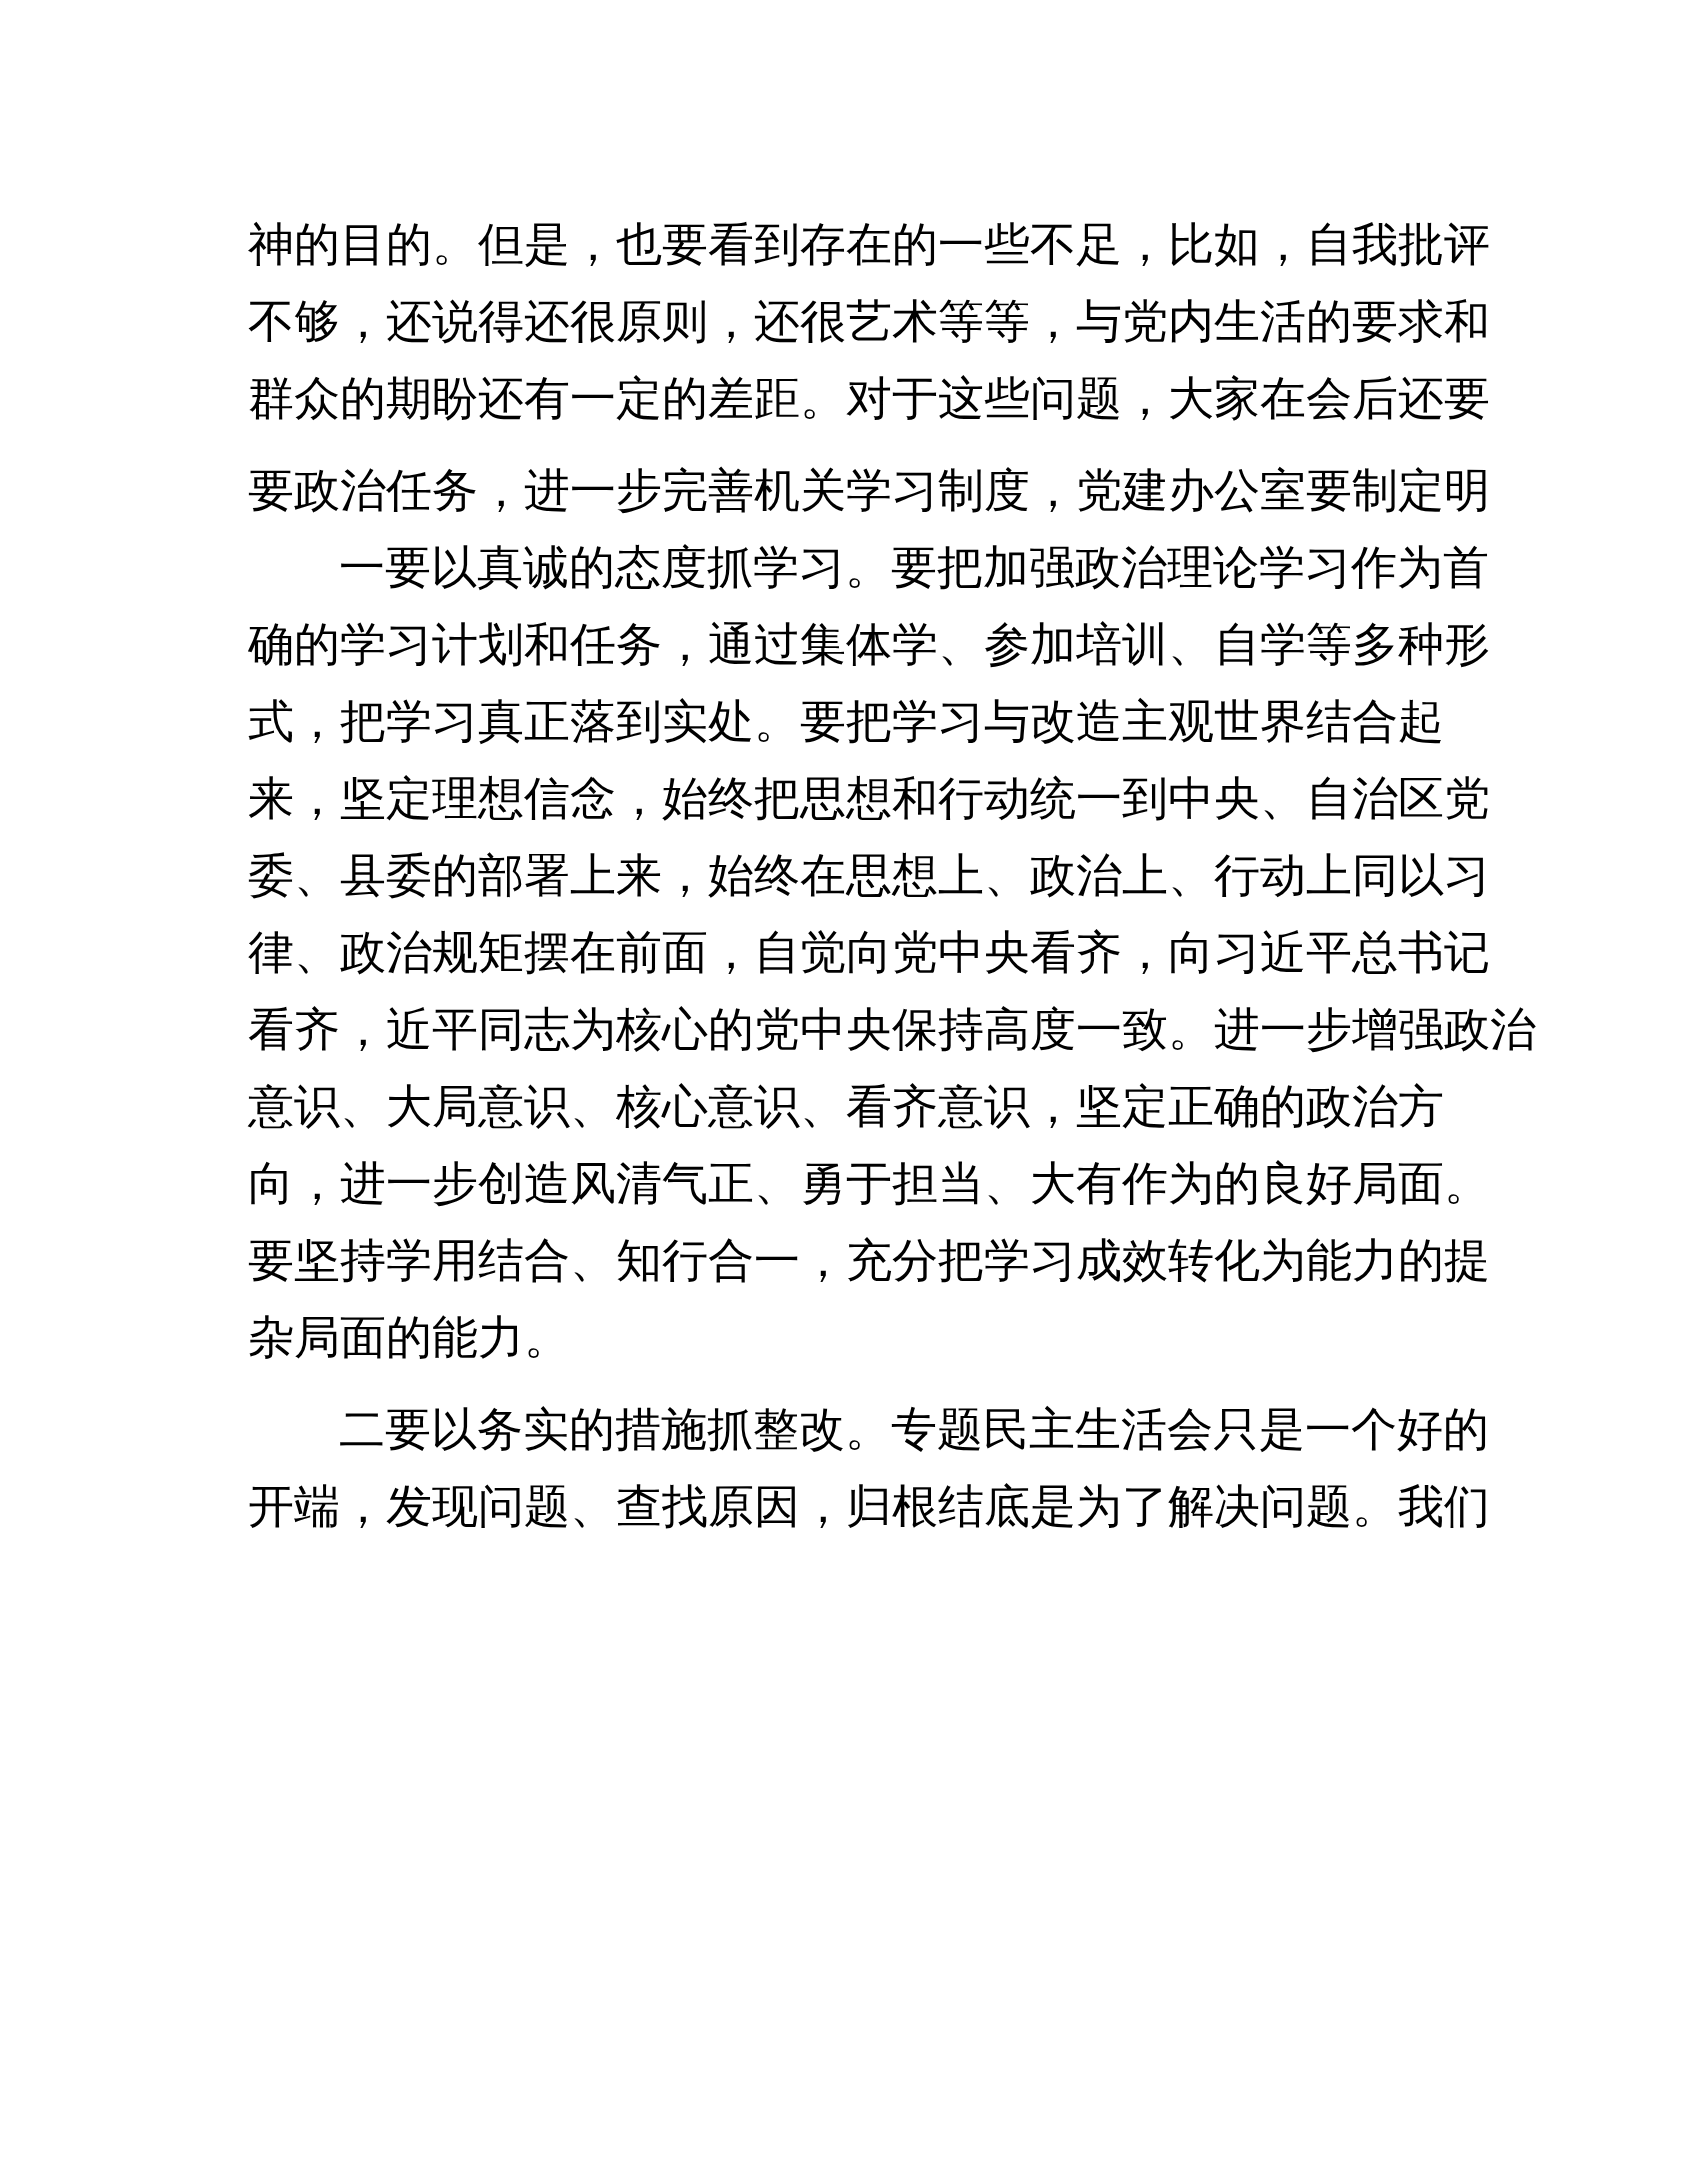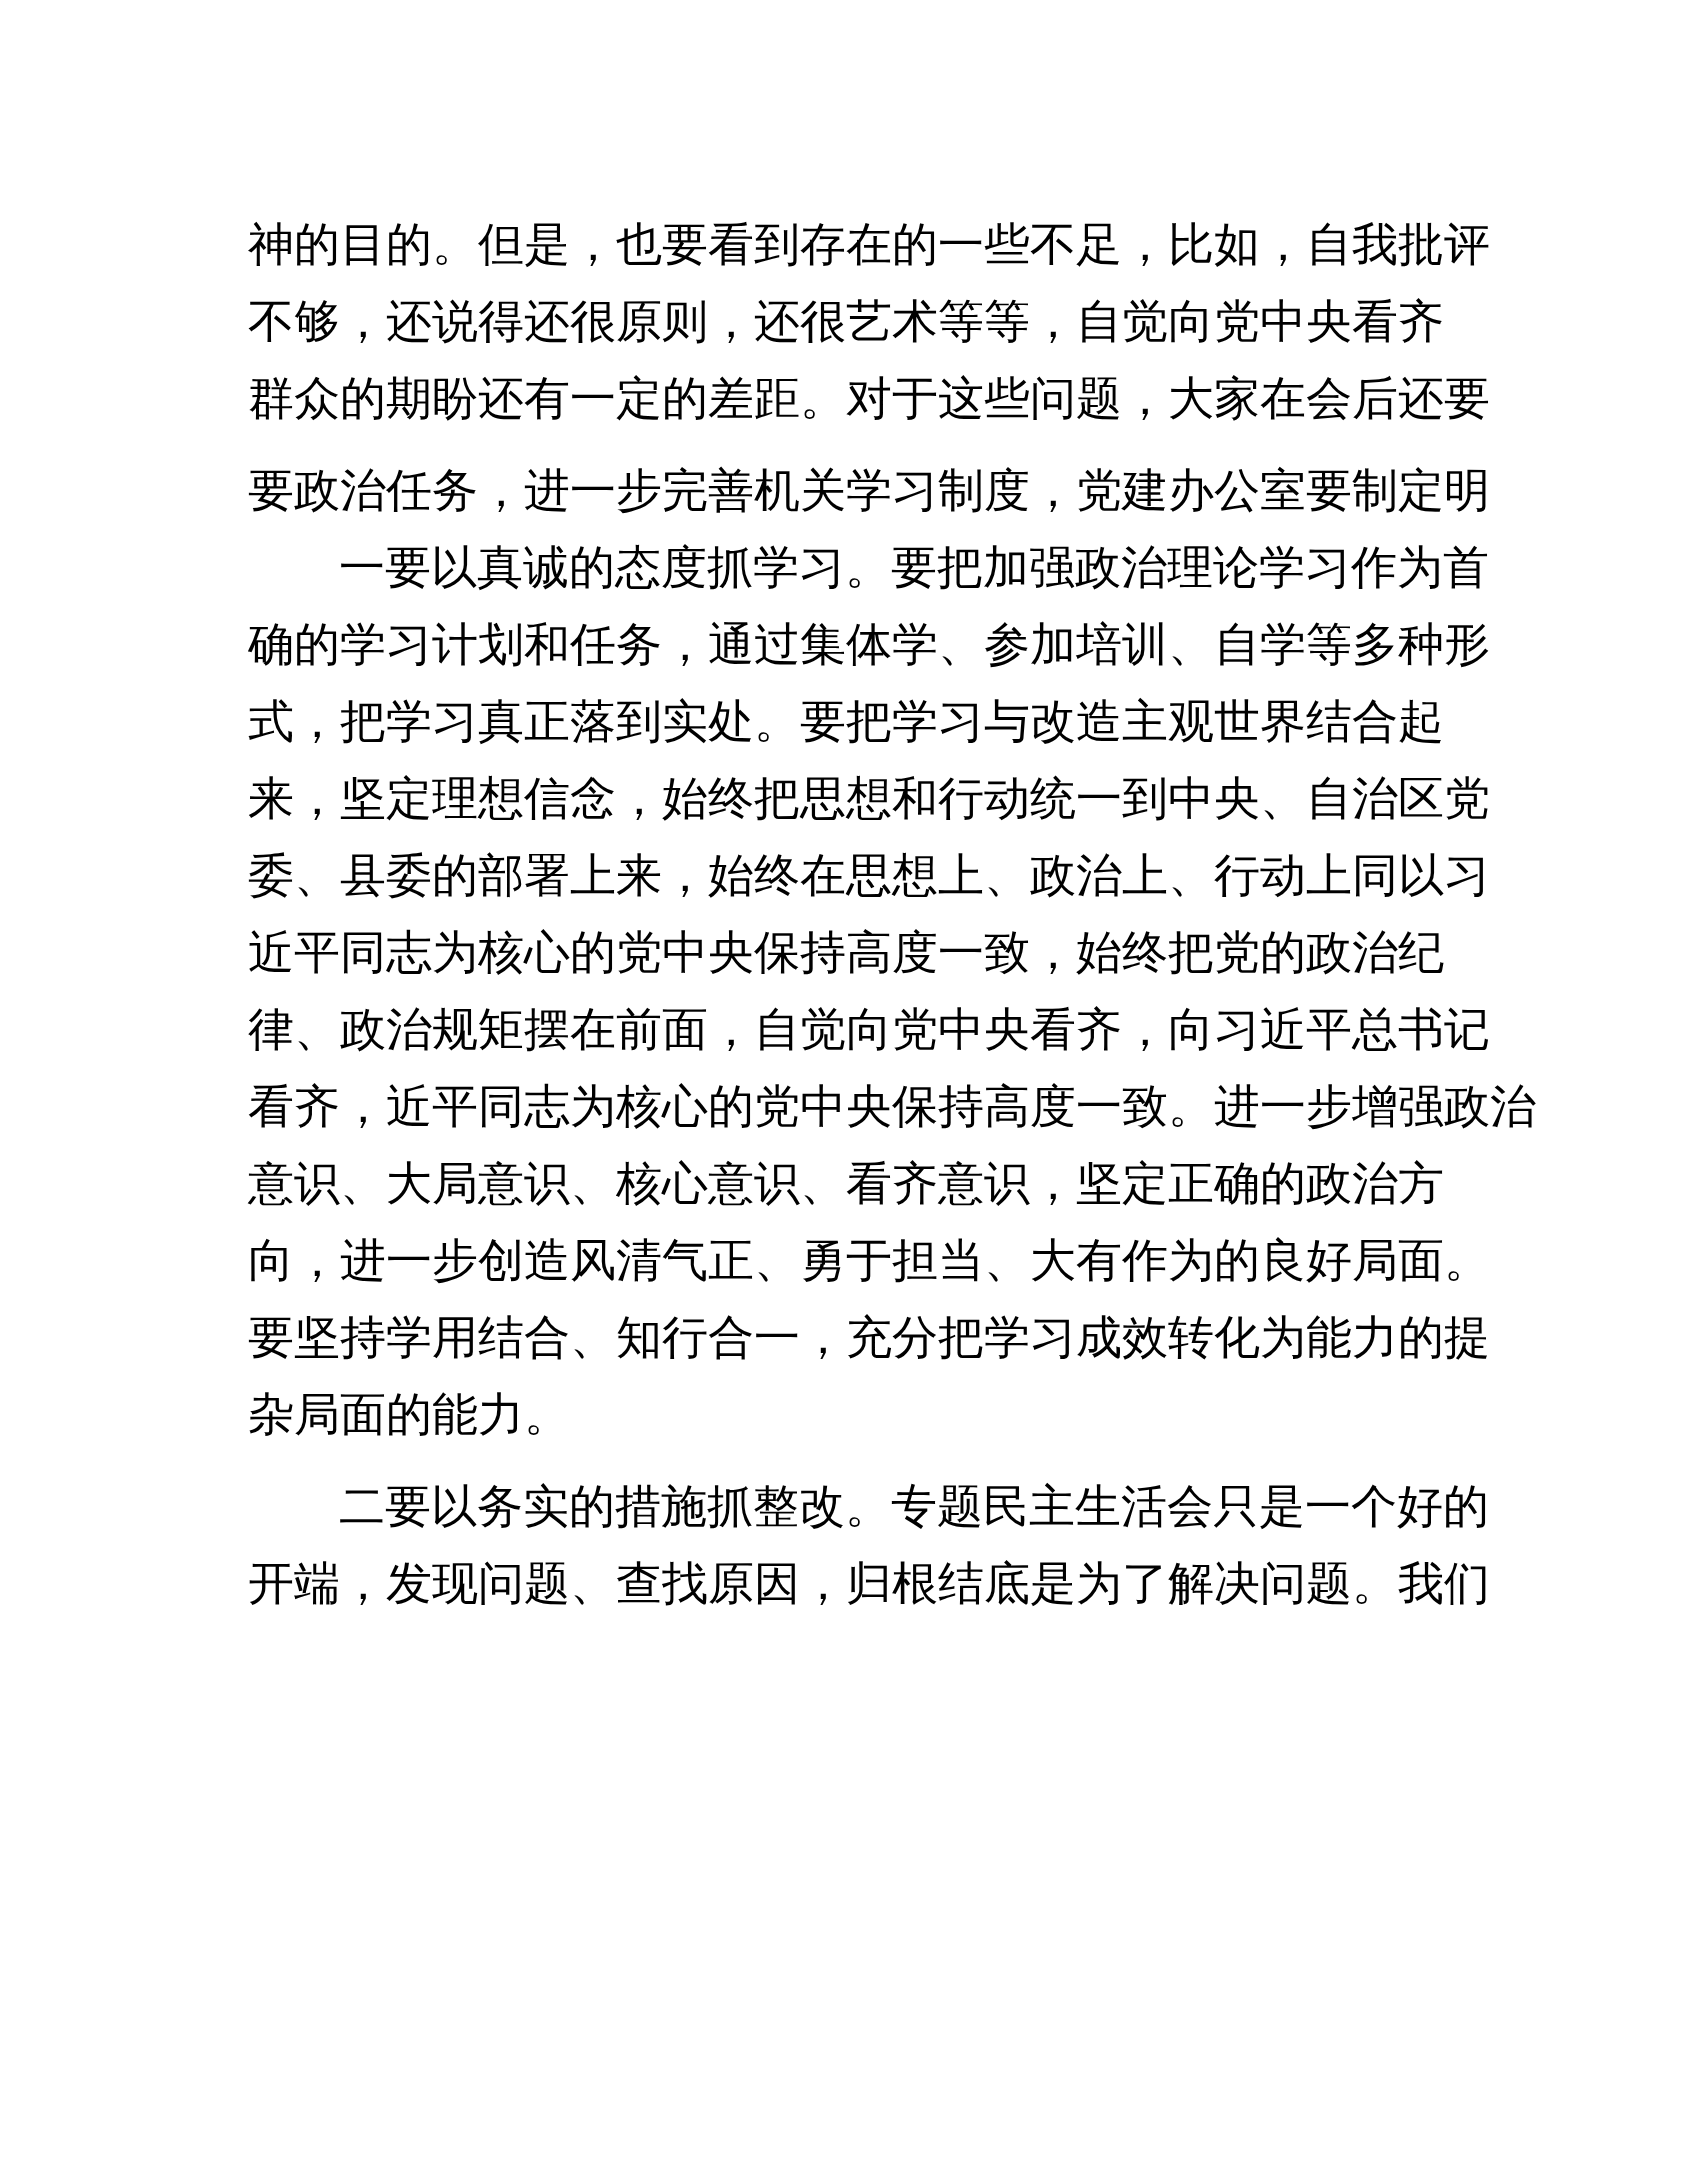--- a/index.html
+++ b/index.html
@@ -52,32 +52,31 @@
   }
 </style>
 </head>
 <body>
 
 <div class="page">
   <div class="text-block">
 
     <div class="para">
       <span class="line">神的目的。但是，也要看到存在的一些不足，比如，自我批评</span>
-      <span class="line">不够，还说得还很原则，还很艺术等等，自觉向党中央看齐</span>
+      <span class="line">不够，还说得还很原则，还很艺术等等，与党内生活的要求和</span>
       <span class="line">群众的期盼还有一定的差距。对于这些问题，大家在会后还要</span>
     </div>
 
     <div class="para">
       <span class="line">要政治任务，进一步完善机关学习制度，党建办公室要制定明</span>
       <span class="line indent">一要以真诚的态度抓学习。要把加强政治理论学习作为首</span>
       <span class="line">确的学习计划和任务，通过集体学、参加培训、自学等多种形</span>
       <span class="line">式，把学习真正落到实处。要把学习与改造主观世界结合起</span>
       <span class="line">来，坚定理想信念，始终把思想和行动统一到中央、自治区党</span>
       <span class="line">委、县委的部署上来，始终在思想上、政治上、行动上同以习</span>
-      <span class="line">近平同志为核心的党中央保持高度一致，始终把党的政治纪</span>
       <span class="line">律、政治规矩摆在前面，自觉向党中央看齐，向习近平总书记</span>
       <span class="line">看齐，近平同志为核心的党中央保持高度一致。进一步增强政治</span>
       <span class="line">意识、大局意识、核心意识、看齐意识，坚定正确的政治方</span>
       <span class="line">向，进一步创造风清气正、勇于担当、大有作为的良好局面。</span>
       <span class="line">要坚持学用结合、知行合一，充分把学习成效转化为能力的提</span>
       <span class="line last">杂局面的能力。</span>
     </div>
 
     <div class="para">
       <span class="line indent">二要以务实的措施抓整改。专题民主生活会只是一个好的</span>

